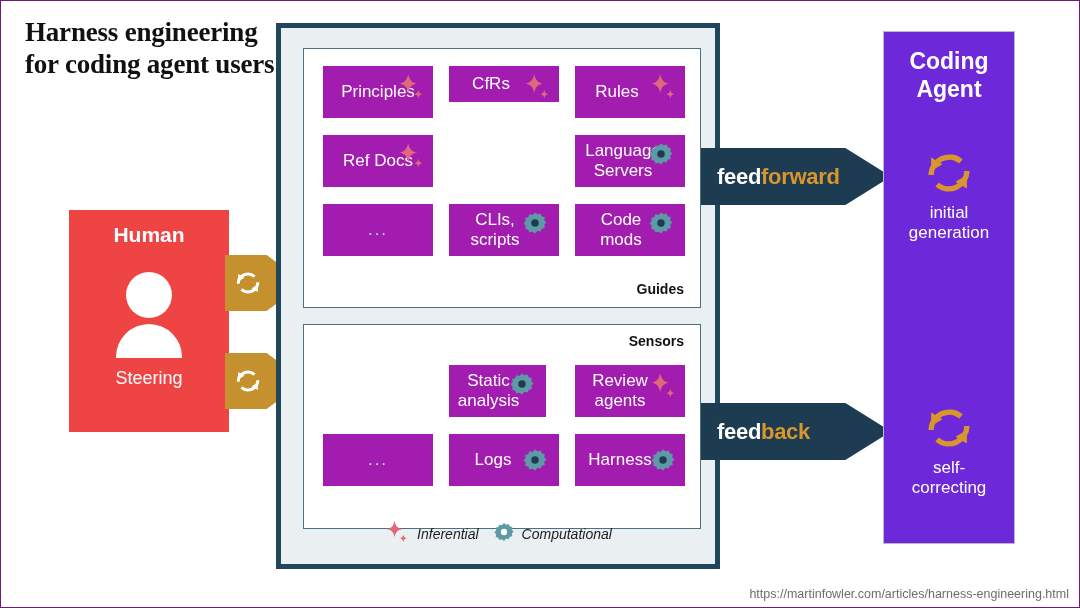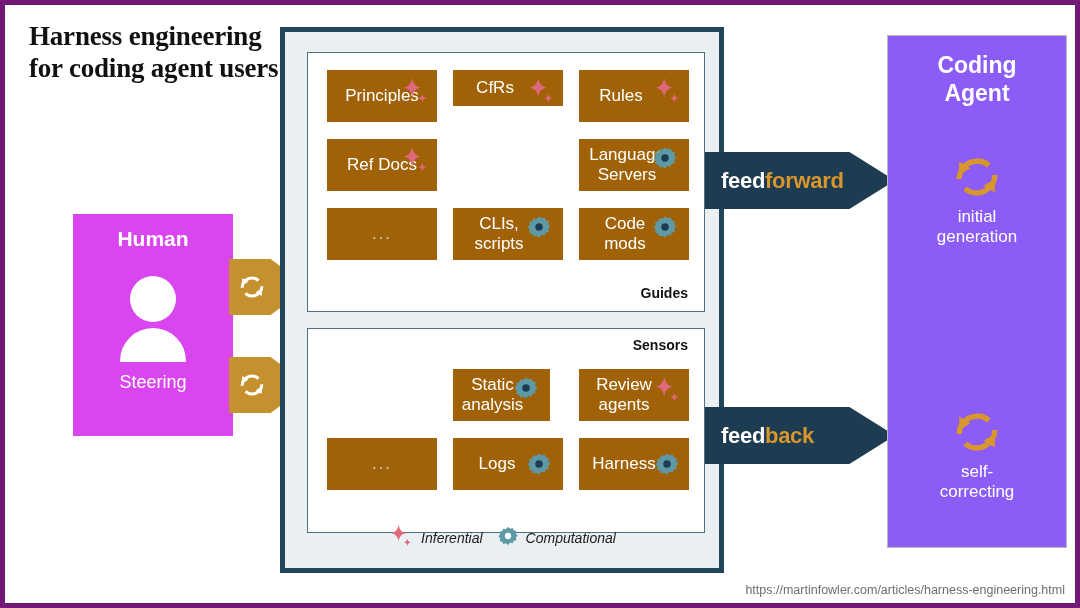--- a/index.html
+++ b/index.html
@@ -4,40 +4,40 @@
 <style>
   html,body{margin:0;padding:0;background:#fff;}
   body{
     font-family:"Liberation Sans", sans-serif;
     -webkit-font-smoothing:antialiased;
   }
   #canvas{
     position:relative;
     width:1080px;height:608px;
     background:#ffffff;
-    border:5px solid #701a75;
+    border:1px solid #701a75;
     box-sizing:border-box;
     overflow:hidden;
   }
 
   
   #title{
     position:absolute;left:24px;top:16px;width:250px;
     font-family:"Liberation Serif", serif;
     font-weight:bold;
     font-size:27px;
     line-height:1.17;
     color:#111111;
     letter-spacing:-0.2px;
   }
 
   
   #human-block{
     position:absolute;left:68px;top:209px;width:160px;height:222px;
-    background:#d946ef;
+    background:#ef4444;
   }
   #human-label{
     position:absolute;left:0;top:13px;width:160px;text-align:center;
     color:#ffffff;font-size:21px;font-weight:bold;
   }
   #human-figure{
     position:absolute;left:50%;top:62px;transform:translateX(-50%);
     width:66px;height:78px;
   }
   #human-head{
@@ -89,21 +89,21 @@
   .panel-title{
     position:absolute;right:16px;
     font-size:14px;font-weight:bold;color:#111111;
   }
   #guides-title{bottom:10px;}
   #sensors-title{top:8px;}
 
   
   .chip{
     position:absolute;
-    background:#a16207;
+    background:#a21caf;
     display:flex;align-items:center;justify-content:center;
     color:#ffffff;
     box-sizing:border-box;
   }
   .chip .chip-text{
     font-size:17px;line-height:1.15;text-align:center;white-space:pre-line;
   }
   .chip.dots .chip-text{
     font-size:17px;letter-spacing:2px;color:#cfd8de;
   }
@@ -131,22 +131,22 @@
   #feedforward-arrow{left:700px;top:147px;width:190px;height:57px;}
   #feedback-arrow{left:700px;top:402px;width:190px;height:57px;}
   .feed-arrow .feed-label{
     margin-left:16px;font-size:22px;font-weight:bold;letter-spacing:-0.3px;
   }
   .feed-a{color:#ffffff;}
   .feed-b{color:#d9962c;}
 
   
   #coding-agent{
-    position:absolute;left:882px;top:30px;width:180px;height:513px;
-    background:#8b5cf6;
+    position:absolute;left:882px;top:30px;width:132px;height:513px;
+    background:#6d28d9;
     border:1px solid #b9b9c4;
     box-sizing:border-box;
   }
   #agent-title{
     position:absolute;left:0;top:16px;width:100%;text-align:center;
     color:#ffffff;font-size:23px;font-weight:bold;line-height:1.2;
     white-space:pre-line;
   }
   .agent-stage{
     position:absolute;left:0;width:100%;text-align:center;

